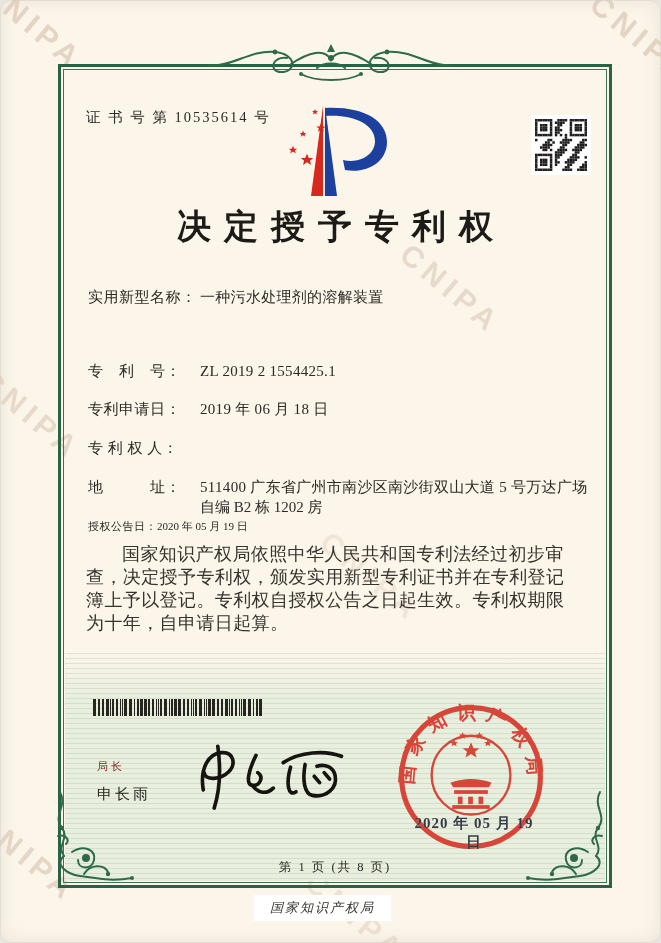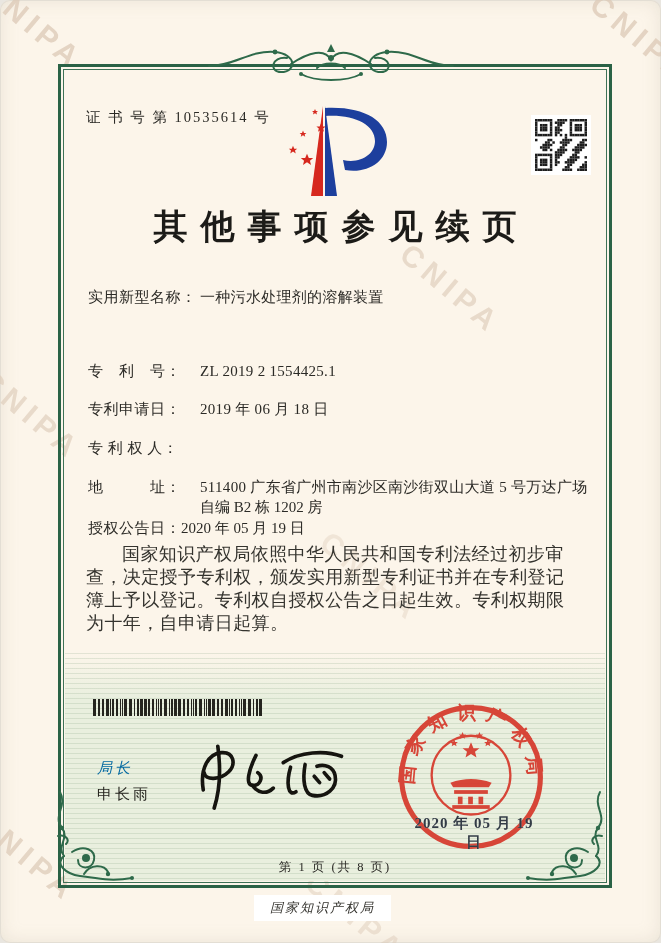--- a/index.html
+++ b/index.html
@@ -63,42 +63,42 @@
 
   
   .field-row {
     position:absolute; left:88px; width:500px;
     font-size:15px; color:#2b2a26; line-height:20px;
     display:flex; align-items:flex-start;
   }
   .field-label { white-space:pre; flex:0 0 112px; letter-spacing:.5px; }
   .field-value { letter-spacing:.3px; }
   .value-line2 { position:absolute; left:200px; font-size:15px; color:#2b2a26; }
-  #grant-row { left:88px; top:519px; width:500px; font-size:15px; color:#2b2a26; display:flex; }
+  #grant-row { left:88px; top:519px; width:500px; font-size:11px; color:#2b2a26; display:flex; }
   #grant-row .pair { display:flex; }
   #grant-row .gap { width:62px; }
 
   
   #legal {
     left:86px; top:543px; width:492px;
     font-size:18px; line-height:23px; color:#34332e;
     letter-spacing:.4px;
   }
   #legal p { text-indent:2em; }
 
   
   #barcode {
     left:93px; top:699px; width:172px; height:17px;
     display:flex; align-items:stretch; background:transparent;
   }
   #barcode span { display:block; height:100%; }
 
   
-  #signer-title { left:97px; top:759px; font-size:15px; color:#0369a1;
-    font-family:"Liberation Sans","DejaVu Sans",sans-serif; letter-spacing:3px;font-style:italic; }
+  #signer-title { left:97px; top:759px; font-size:11px; color:#7f1d1d;
+    font-family:"Liberation Sans","DejaVu Sans",sans-serif; letter-spacing:3px; }
   #signer-name { left:97px; top:785px; font-size:15px; color:#26251f;
     font-family:"Liberation Sans","DejaVu Sans",sans-serif; letter-spacing:3px; }
   #signature-svg { left:196px; top:740px; }
 
   
   #seal { left:396px; top:702px; width:150px; height:150px; }
   #seal svg { display:block; }
   #seal-date {
     position:absolute; left:10px; top:112px; width:136px; text-align:center;
     font-size:15px; font-weight:bold; color:#333c46; letter-spacing:1px;
@@ -423,21 +423,21 @@
           <rect x="13" y="20" width="1" height="1"></rect>
           <rect x="14" y="20" width="1" height="1"></rect>
           <rect x="17" y="20" width="1" height="1"></rect>
           <rect x="18" y="20" width="1" height="1"></rect>
           <rect x="19" y="20" width="1" height="1"></rect>
           <rect x="20" y="20" width="1" height="1"></rect>
         </g>
       </svg>
   </div>
 
-  <div id="title" class="abs">其他事项参见续页</div>
+  <div id="title" class="abs">决定授予专利权</div>
 
   <div class="field-row" style="top:287px;">
     <span class="field-label">实用新型名称：</span>
     <span class="field-value">一种污水处理剂的溶解装置</span>
   </div>
   <div class="field-row" style="top:361px;">
     <span class="field-label">专　利　号：</span>
     <span class="field-value">ZL 2019 2 1554425.1</span>
   </div>
   <div class="field-row" style="top:399px;">

